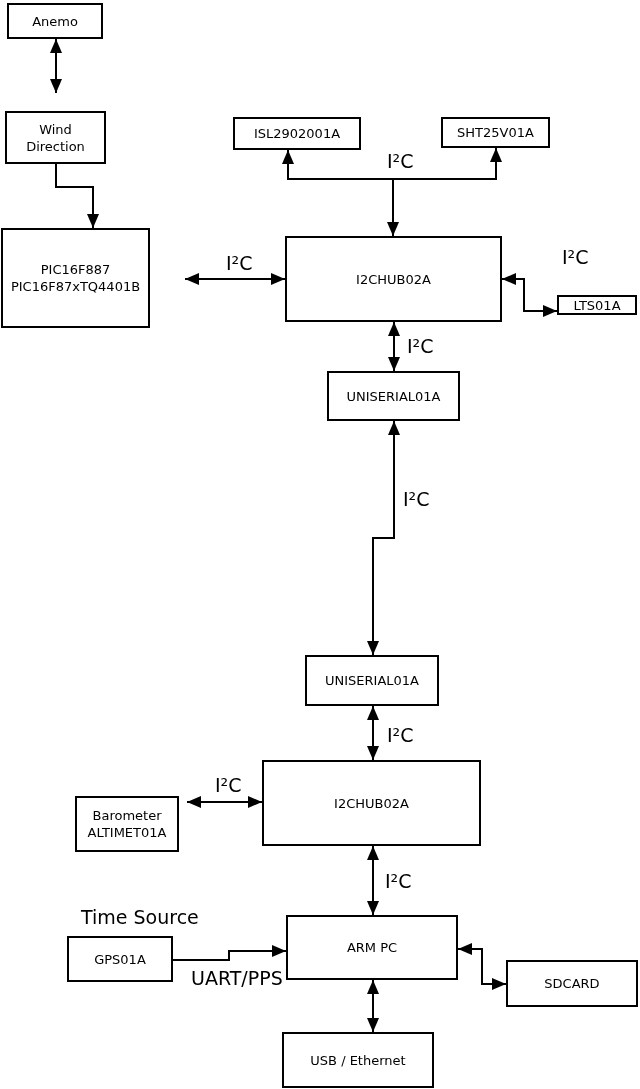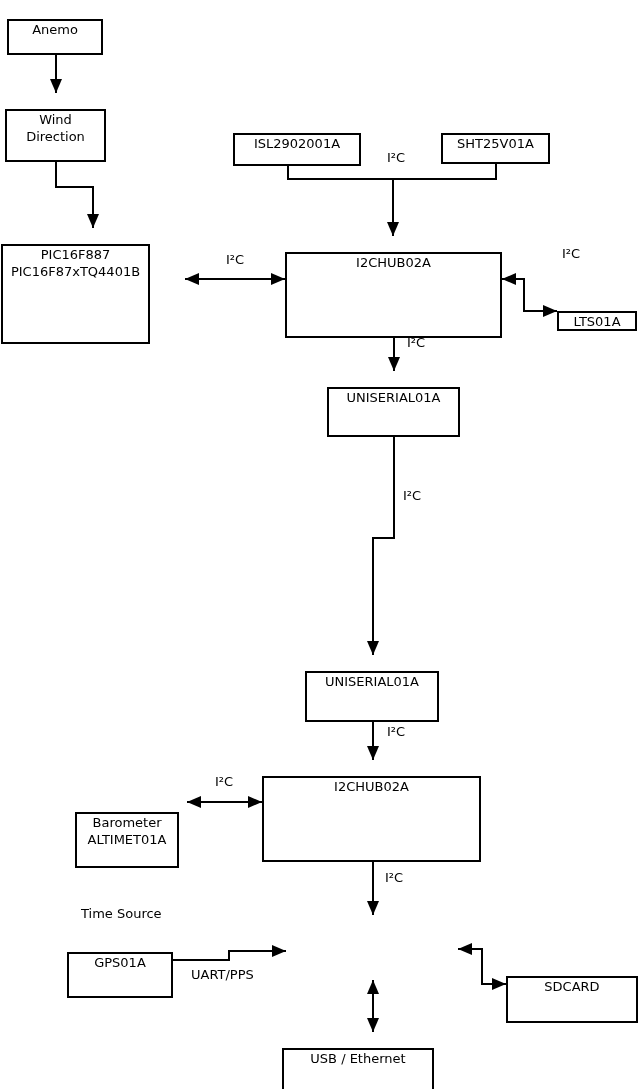--- a/index.html
+++ b/index.html
@@ -9,27 +9,26 @@
   .canvas{
     position:relative; width:640px; height:1089px; background:var(--background);
     font-family:"DejaVu Sans", sans-serif; overflow:hidden;
   }
   svg.connectors{position:absolute;left:0;top:0;z-index:1;}
   svg.connectors path{stroke:var(--line);stroke-width:2;fill:none;}
   svg.connectors polygon{fill:var(--line);stroke:none;}
   .node{
     position:absolute; box-sizing:border-box; z-index:2;
     border:2px solid var(--line); background:var(--box-fill);
-    display:flex; flex-direction:column; align-items:center; 
+    display:flex; flex-direction:column; align-items:center; justify-content:center;
     text-align:center; font-size:13px; line-height:17px; color:var(--text);
     white-space:nowrap;
-    margin-top:16px;
   }
   .edge-label{
-    position:absolute; z-index:3; font-size:13px; color:var(--text); white-space:nowrap;
+    position:absolute; z-index:3; font-size:19px; color:var(--text); white-space:nowrap;
   }
 </style>
 </head>
 <body>
 
 <div class="canvas">
 
   <svg class="connectors" width="640" height="1089" aria-hidden="true">
     <g>
       <path d="M56,39 L56,93"></path>
@@ -96,21 +95,21 @@
       <path d="M373,980 L373,1032"></path>
       <polygon points="373,980 367,994 379,994"></polygon>
       <polygon points="373,1032 367,1018 379,1018"></polygon>
     </g>
   </svg>
 
   <div class="node" style="left:7px;top:3px;width:96px;height:36px">
     <span>Anemo</span>
   </div>
 
-  <div class="node" style="left:5px;top:93px;width:101px;height:53px">
+  <div class="node" style="left:5px;top:111px;width:101px;height:53px">
     <span>Wind</span>
     <span>Direction</span>
   </div>
 
   <div class="node" style="left:1px;top:228px;width:149px;height:100px">
     <span>PIC16F887</span>
     <span>PIC16F87xTQ4401B</span>
   </div>
 
   <div class="node" style="left:233px;top:117px;width:128px;height:33px">
@@ -143,20 +142,23 @@
   </div>
 
   <div class="node" style="left:262px;top:760px;width:219px;height:86px">
     <span>I2CHUB02A</span>
   </div>
 
   <div class="node" style="left:67px;top:936px;width:106px;height:46px">
     <span>GPS01A</span>
   </div>
 
+  <div class="node" style="left:286px;top:915px;width:172px;height:65px">
+    <span>ARM PC</span>
+  </div>
 
   <div class="node" style="left:506px;top:960px;width:132px;height:47px">
     <span>SDCARD</span>
   </div>
 
   <div class="node" style="left:282px;top:1032px;width:152px;height:56px">
     <span>USB / Ethernet</span>
   </div>
 
   <div class="edge-label" style="left:387px;top:150px">I²C</div>

